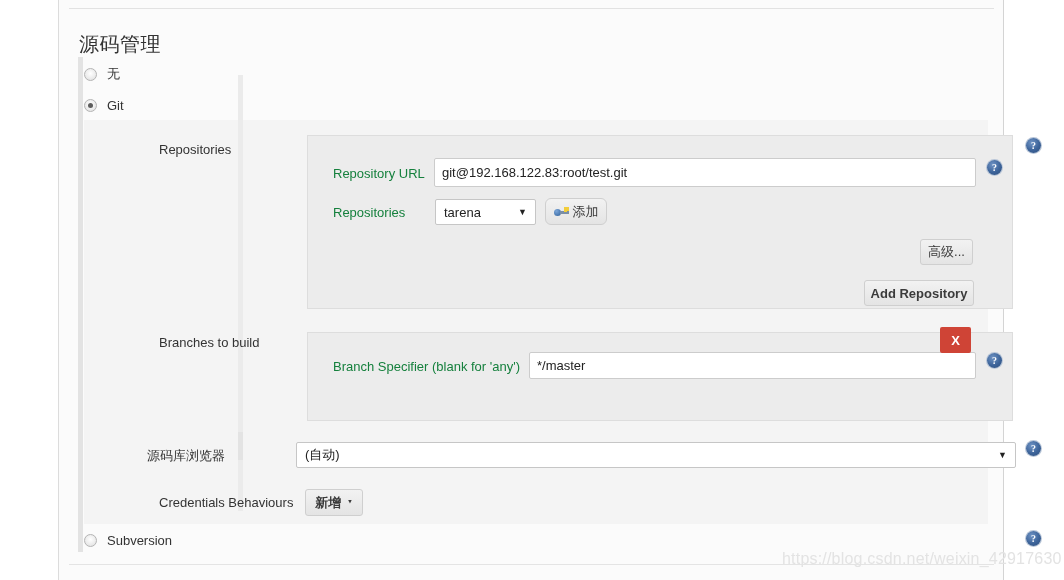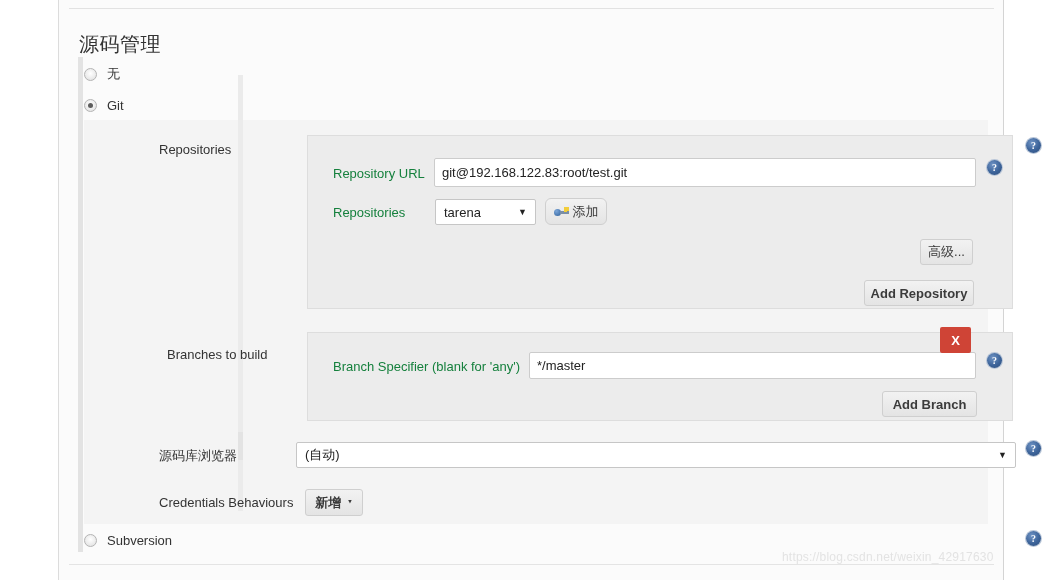--- a/index.html
+++ b/index.html
@@ -295,21 +295,21 @@
     width: 925px;
     height: 1px;
     background: #e4e4e4;
   }
 
   
   #watermark {
     position: absolute;
     left: 782px;
     top: 550px;
-    font-size: 12px;
+    font-size: 16px;
     color: #e3e3e3;
     white-space: nowrap;
     font-family: "Liberation Sans", "DejaVu Sans", sans-serif;
     letter-spacing: 0.2px;
   }
 </style>
 </head>
 <body>
 
 <div id="page-panel">
@@ -356,32 +356,31 @@
         <span class="tooth2"></span>
     </span>
     <span>添加</span>
   </div>
 
   <div class="btn" id="btn-advanced">高级...</div>
   <div class="btn" id="btn-add-repo">Add Repository</div>
 
   <div class="help-icon" id="help-repositories">?</div>
 
-  <div class="row-label" style="left:100px; top:347px;margin-left:8px;">Branches to build</div>
+  <div class="row-label" style="left:100px; top:335px;">Branches to build</div>
 
   <div class="inner-box" id="branch-box"></div>
 
   <div class="field-label" style="left:274px; top:359px;">Branch Specifier (blank for 'any')</div>
   <input class="text-input" id="branch-spec-input" type="text" value="*/master" style="">
   <div class="help-icon" id="help-branch-spec">?</div>
 
   <div id="btn-delete-branch">X</div>
-  <div class="btn" id="btn-add-branch">Add Branch</div>
-
-  <div class="row-label" style="left:100px; top:447px;">源码库浏览器</div>
+
+  <div class="row-label" style="left:88px; top:447px;">源码库浏览器</div>
   <div class="select-box" id="browser-select">
     <span>(自动)</span>
     <span class="caret">▼</span>
   </div>
   <div class="help-icon" id="help-browser">?</div>
 
   <div class="indent-bar" id="indent-bar-behaviours"></div>
   <div class="row-label" style="left:100px; top:495px;">Credentials Behaviours</div>
   <div class="btn" id="btn-new-behaviour">
     <span>新增</span>

